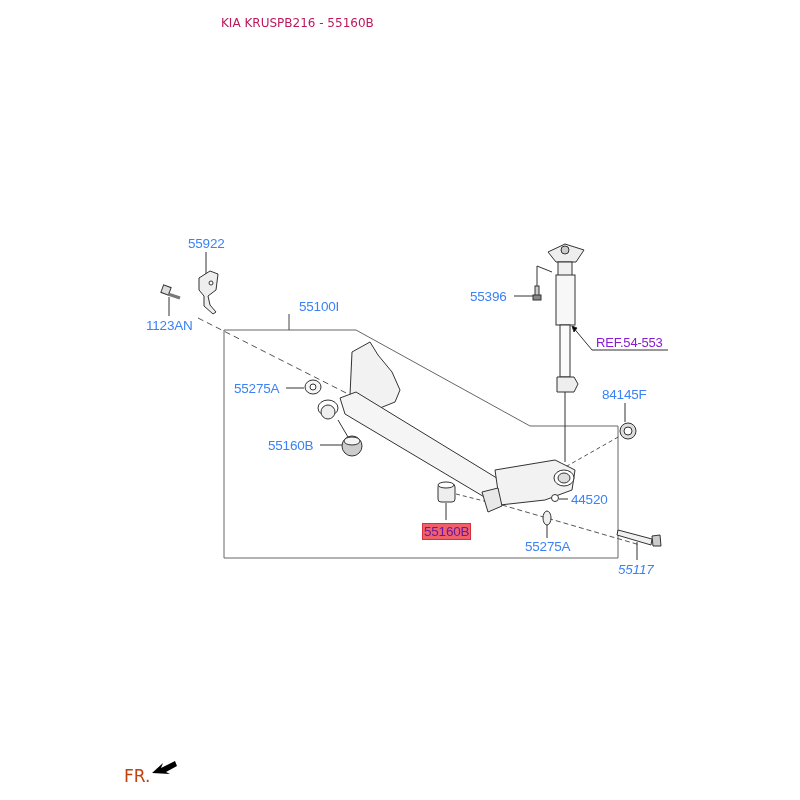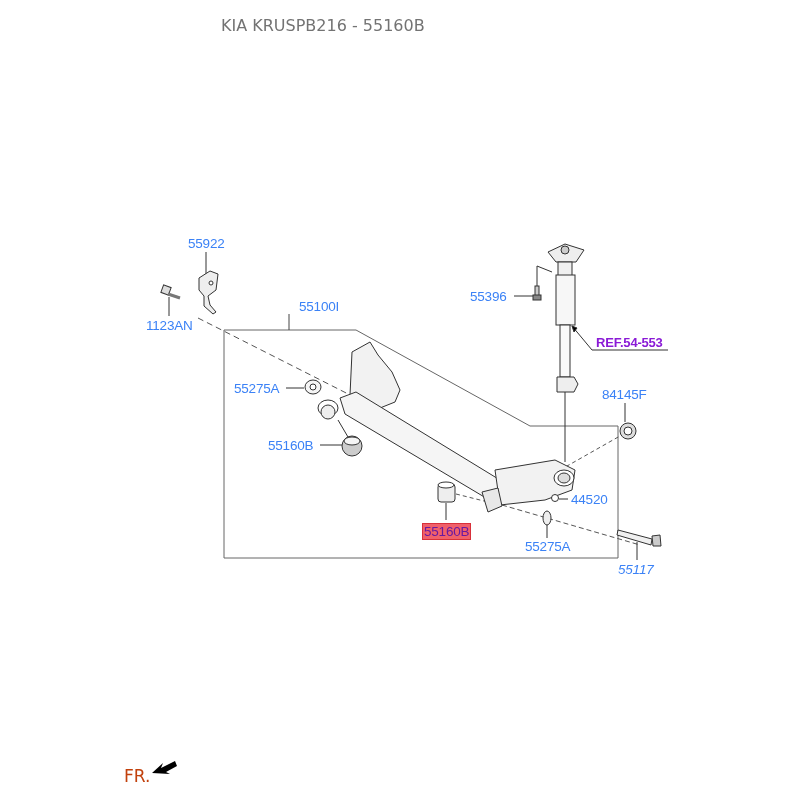--- a/index.html
+++ b/index.html
@@ -1,20 +1,20 @@
 <!DOCTYPE html>
 <html><head>
 <meta charset="utf-8">
 <style>
   html, body { margin:0; padding:0; background:#ffffff; }
   body { width:800px; height:800px; position:relative; overflow:hidden; font-family:"Liberation Sans", sans-serif; }
-  .title { position:absolute; left:221px; top:16px; font-family:"DejaVu Sans", sans-serif; font-size:16px; color:#737373; }
+  .title { position:absolute; left:221px; top:16px; font-family:"DejaVu Sans", sans-serif; font-size:12px; color:#be185d; }
   svg.diagram { position:absolute; left:0; top:0; }
   .lbl { position:absolute; font-family:"Liberation Sans", sans-serif; font-size:13.5px; color:#3b82f6; letter-spacing:-0.2px; white-space:nowrap; }
-  .lbl.ref { color:#8a1ad6; font-weight:bold; font-size:13px; }
+  .lbl.ref { color:#8a1ad6; font-weight:normal; font-size:13px; }
   .lbl.hl { background:#f0606a; border:1px solid #d8303a; color:#6a1aa0; padding:0 1px; line-height:15px; }
   .fr { position:absolute; left:124px; top:766px; font-family:"DejaVu Sans", sans-serif; font-size:17px; color:#c2410c; }
 </style>
 </head>
 <body>
 
 <div class="title">KIA KRUSPB216 - 55160B</div>
 
 <svg class="diagram" width="800" height="800" viewBox="0 0 800 800">
   <g fill="none" stroke="#444" stroke-width="1">

